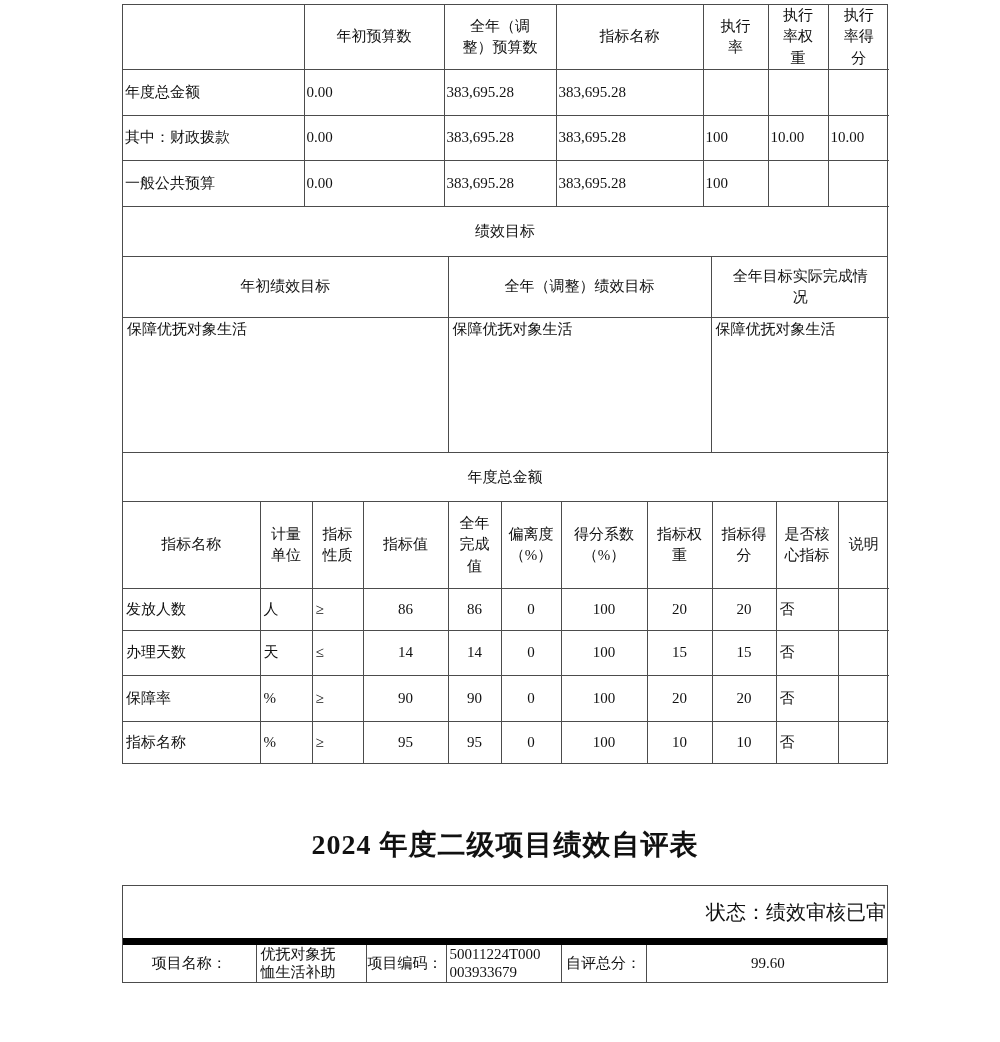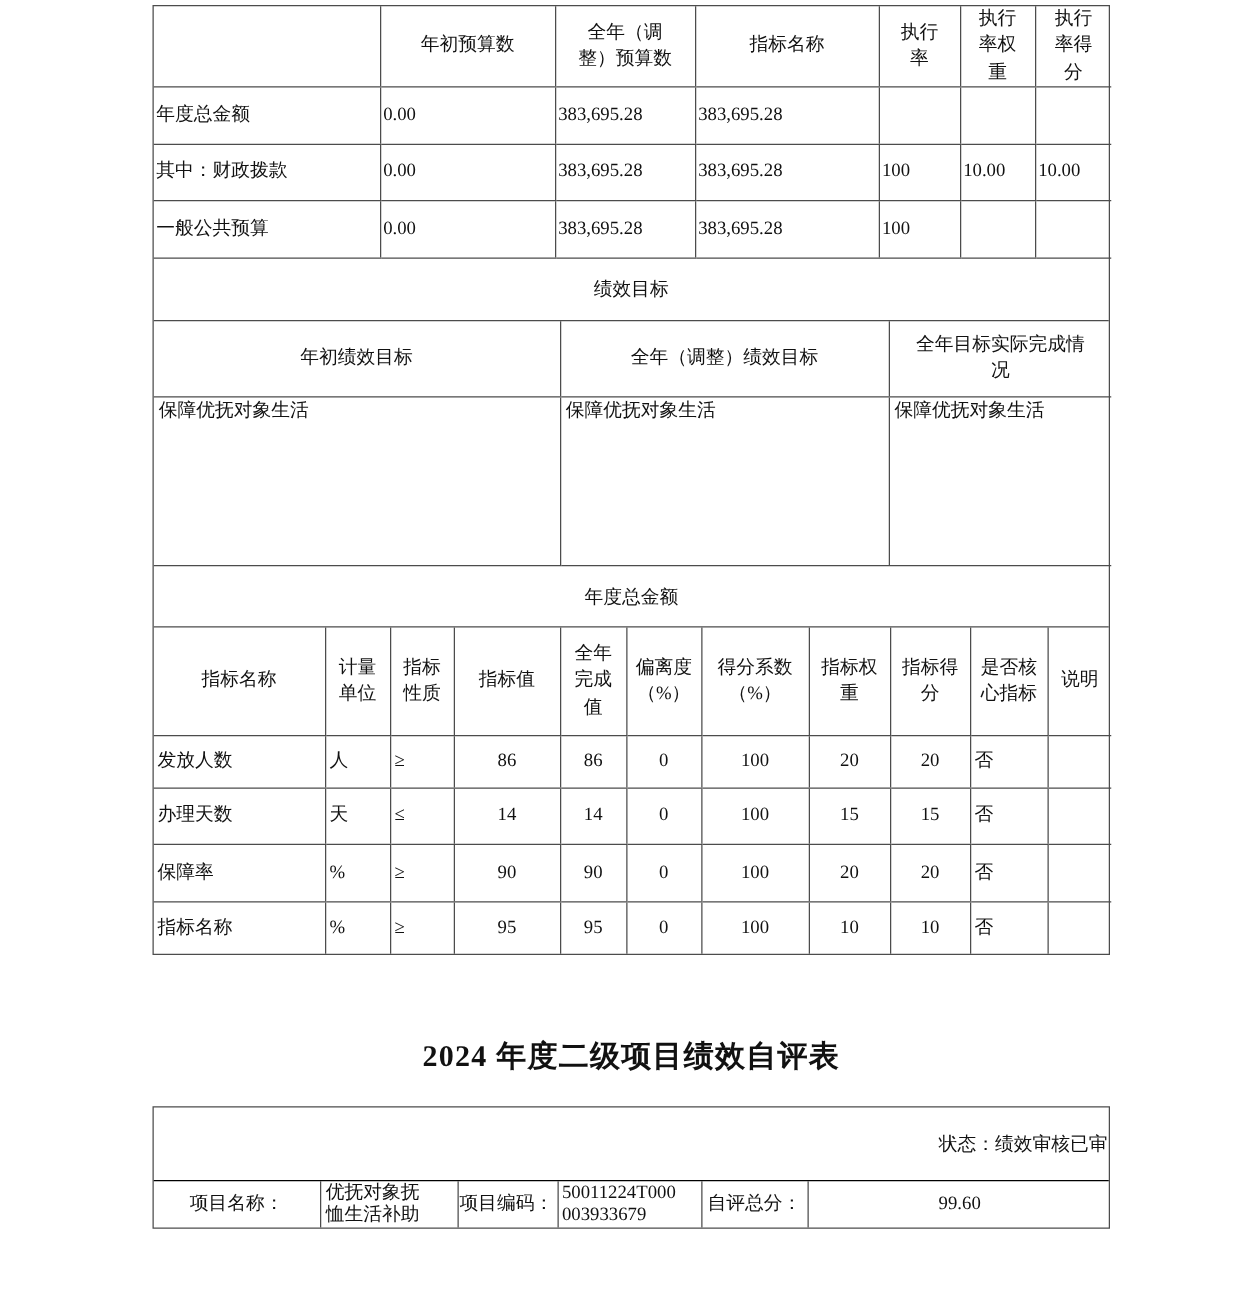--- a/index.html
+++ b/index.html
@@ -25,25 +25,25 @@
   .t-goals th { height: 61px; text-align: center; padding: 0 15px; }
   .t-goals td { height: 135px; vertical-align: top; text-align: left; padding: 1px 4px; margin-top: 23px; }
 
   
   .t-ind th { height: 86px; text-align: center; padding: 0 4px; }
   .t-ind td { padding: 0 2px; }
   .t-ind td.txt { text-align: left; padding-left: 3px; margin-left: 31px; }
   .t-ind td.num { text-align: center; padding-right: 2px; }
 
   .doc-title { margin-top: 56px; height: 50px; display: flex; align-items: center; justify-content: center;
-               font-size: 24px; font-weight: bold; letter-spacing: 1px; }
+               font-size: 28px; font-weight: bold; letter-spacing: 1px; }
 
   .t2wrap { margin-top: 15px; border: 1px solid #4c4c4c; }
   .status-row { height: 59px; display: flex; align-items: center; justify-content: flex-end;
-                border-bottom: 1px solid #000000; font-size: 15px; padding-right: 1px; }
+                border-bottom: 7px solid #000000; font-size: 20px; padding-right: 1px; }
   .t-meta td { height: 37px; text-align: center; line-height: 1.18; }
   .t-meta td.val-name { text-align: left; padding: 0 20px 0 4px; }
   .t-meta td.val-code { text-align: left; padding: 0 18px 0 3px; word-break: break-all; }
   .t-meta td.lbl-right { text-align: right; padding-right: 3px; }
 </style>
 </head>
 <body>
 
 <div class="page">
   <div class="doc">

